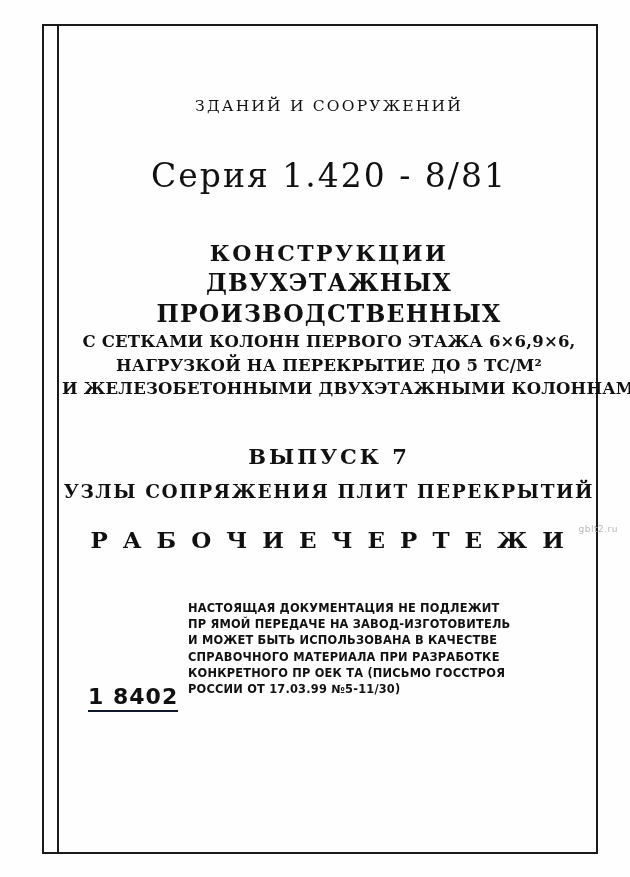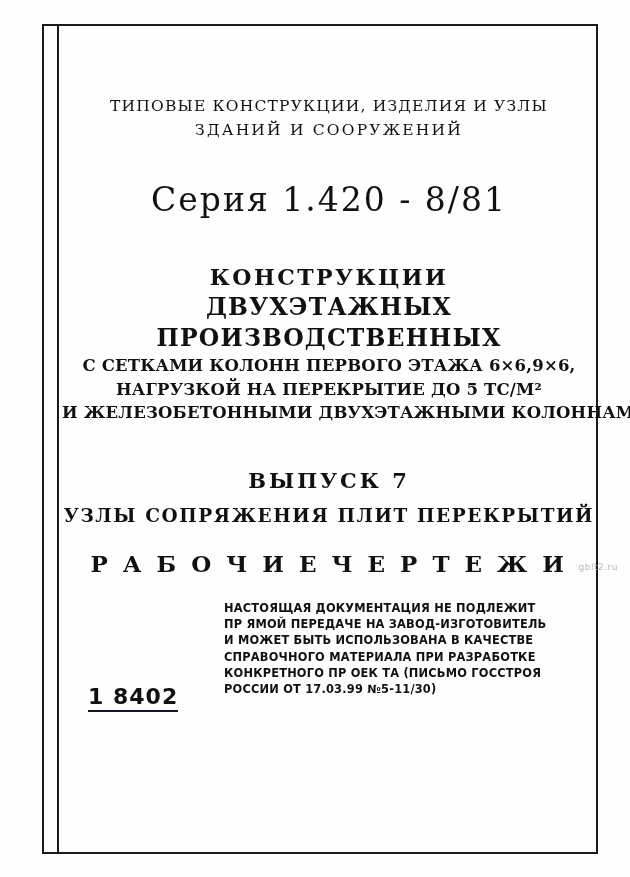--- a/index.html
+++ b/index.html
@@ -133,58 +133,56 @@
     position: absolute;
     left: 188px;
     top: 600px;
     width: 340px;
     text-align: left;
     font-family: "DejaVu Sans", sans-serif;
     font-size: 11.4px;
     line-height: 1.42;
     letter-spacing: 0.2px;
     font-weight: 600;
-    margin-left: 36px;
   }
   .note div { white-space: nowrap; }
 
   .code {
     position: absolute;
     left: 88px;
     top: 684px;
     font-family: "DejaVu Sans", sans-serif;
     font-size: 22px;
     font-weight: 700;
     letter-spacing: 1px;
     border-bottom: 2px solid #0f172a;
     padding-bottom: 1px;
   }
 
   .watermark {
     position: absolute;
     right: 12px;
-    top: 562px;
+    top: 524px;
     font-family: "DejaVu Sans", sans-serif;
     font-size: 9px;
     color: #b8b8b8;
     letter-spacing: 0.5px;
   }
 </style>
 </head>
 <body>
 
 <div class="page">
 
   <div class="frame-outer"></div>
   <div class="frame-inner-line"></div>
 
   <div class="content">
 
     <div class="t-header">
-      <div class="l1">ТИПОВЫЕ КОНСТРУКЦИИ, ИЗДЕЛИЯ И УЗЛЫ</div>
       <div class="l2">ЗДАНИЙ  И  СООРУЖЕНИЙ</div>
     </div>
 
     <div class="t-series">Серия 1.420 - 8/81</div>
 
     <div class="t-title">
       <div class="ln1">КОНСТРУКЦИИ</div>
       <div class="ln2">ДВУХЭТАЖНЫХ ПРОИЗВОДСТВЕННЫХ</div>
     </div>
 

